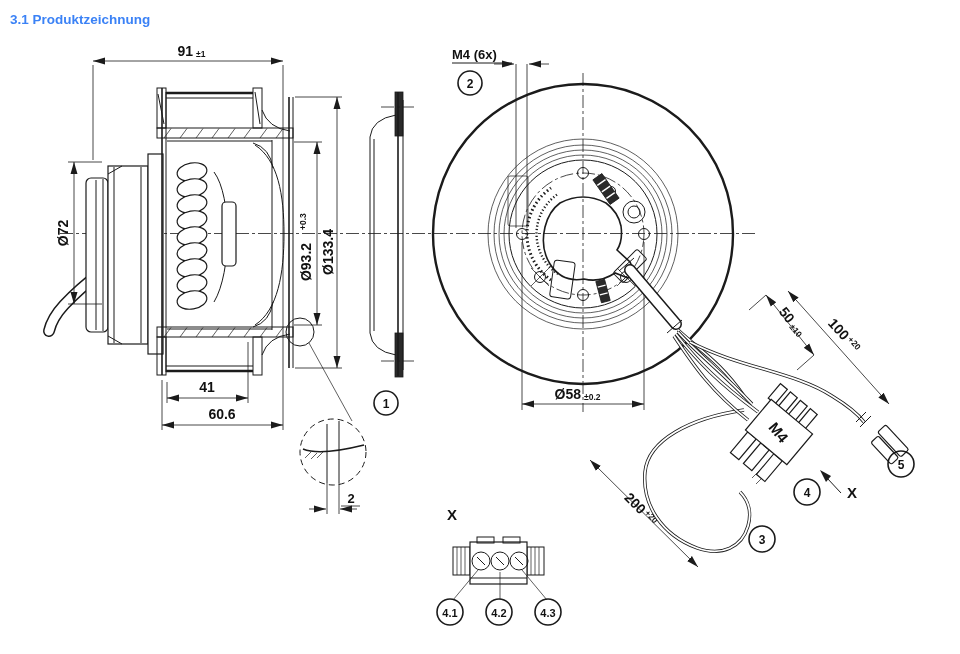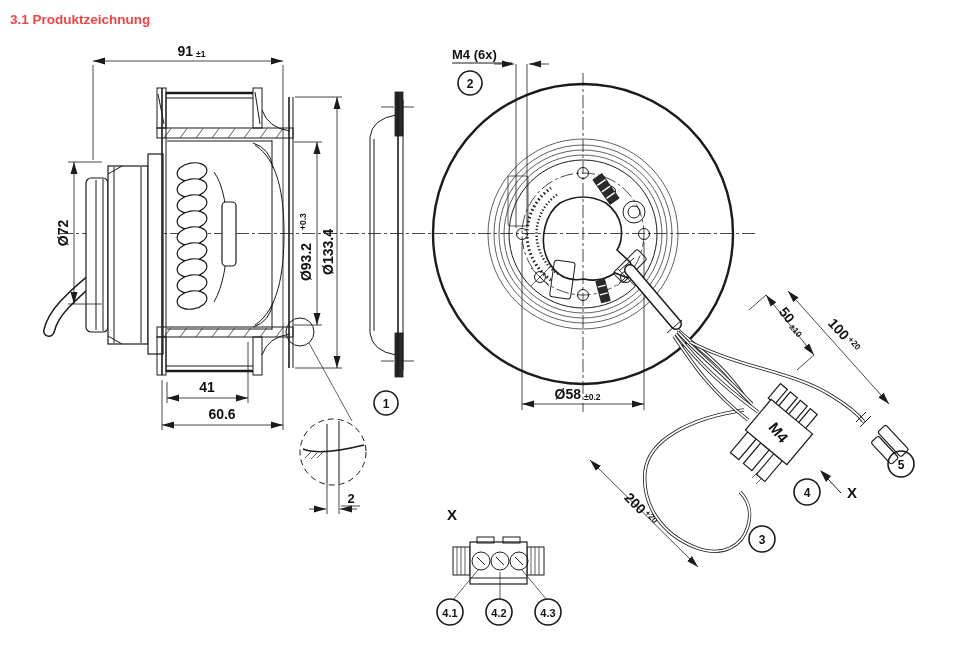--- a/index.html
+++ b/index.html
@@ -1,17 +1,17 @@
 <!DOCTYPE html>
 <html><head>
 <meta charset="utf-8">
 <style>
   html,body{margin:0;padding:0;background:#ffffff;}
   .page{position:relative;width:960px;height:654px;background:#fff;font-family:"Liberation Sans",sans-serif;overflow:hidden;}
-  .title{position:absolute;left:10px;top:12px;font-size:13.5px;font-weight:bold;color:#ef4444;}
+  .title{position:absolute;left:10px;top:12px;font-size:13.5px;font-weight:bold;color:#3b82f6;}
   svg{position:absolute;left:0;top:0;}
   svg *{vector-effect:none;}
   .ln{fill:none;stroke:#1b1b1b;stroke-width:1;}
   .ln2{fill:none;stroke:#1b1b1b;stroke-width:1.6;}
   .bold{fill:none;stroke:#1b1b1b;stroke-width:2.4;}
   .thin{fill:none;stroke:#1b1b1b;stroke-width:0.7;}
   .dim{fill:none;stroke:#1b1b1b;stroke-width:0.8;}
   .cl{fill:none;stroke:#1b1b1b;stroke-width:0.8;stroke-dasharray:13 3 3 3;}
   .dash{fill:none;stroke:#1b1b1b;stroke-width:1;stroke-dasharray:6 4;}
   .fillw{fill:#ffffff;stroke:#1b1b1b;stroke-width:1.2;}

